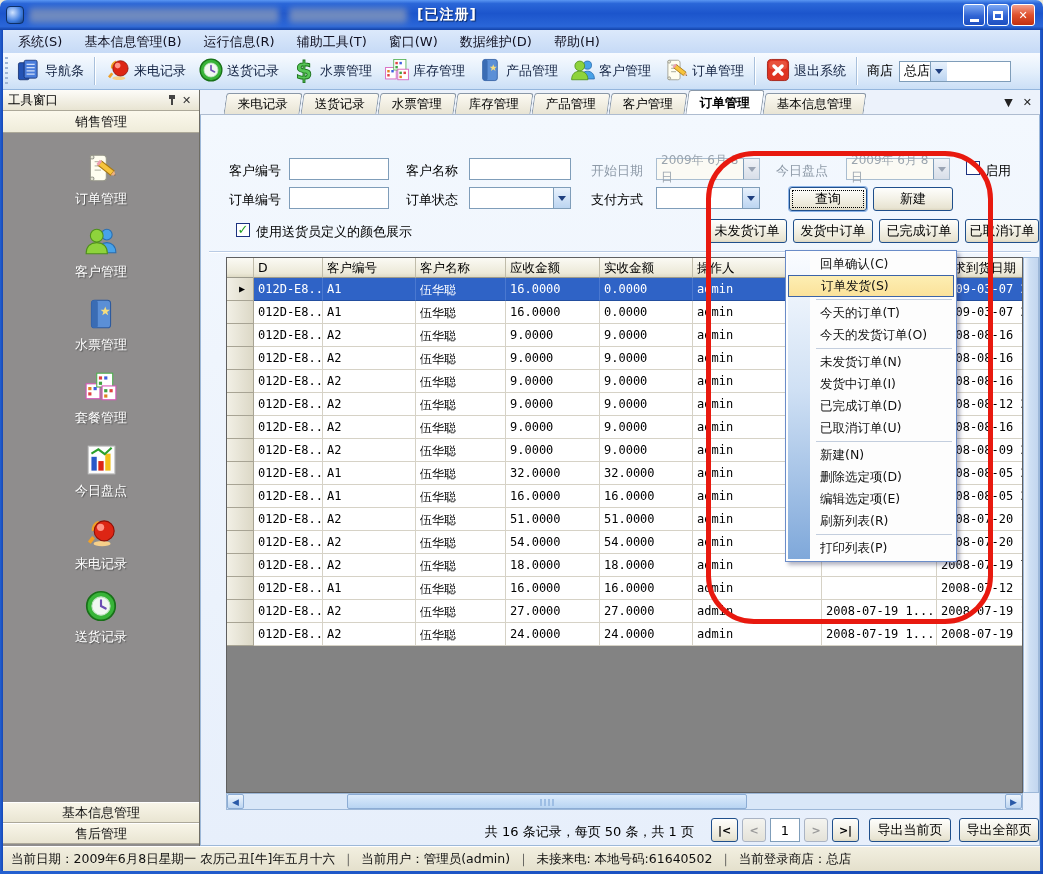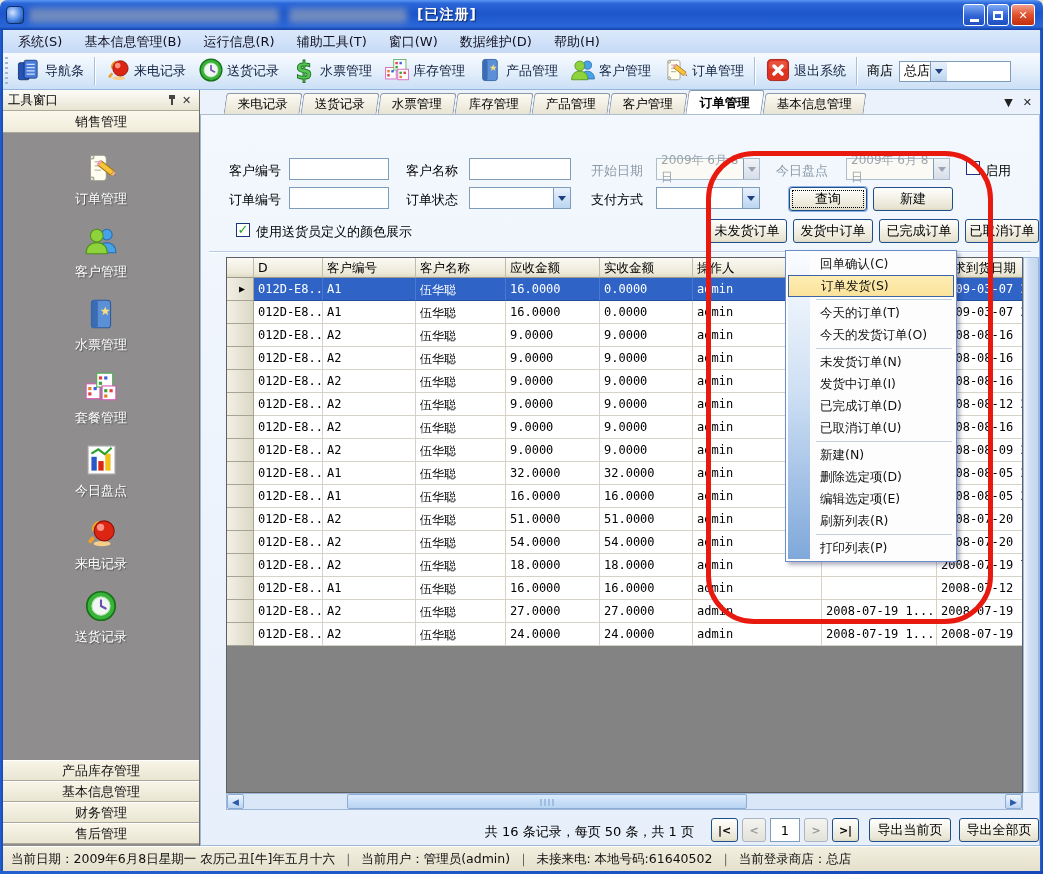--- a/index.html
+++ b/index.html
@@ -376,23 +376,21 @@
         <div class="side-item">
           <span class="icon"><svg viewBox="0 0 32 32">
               <circle cx="16" cy="16" r="13.4" fill="#38b438" stroke="#187018" stroke-width="1.6"></circle>
               <circle cx="16" cy="16" r="8.6" fill="#f1f8f1" stroke="#bfe2bf"></circle>
               <path d="M16 10.6 V16 L20.4 18.4" stroke="#6c4fb4" stroke-width="2" fill="none" stroke-linecap="round"></path>
             </svg></span>
           <span>送货记录</span>
         </div>
       </div>
     <div id="sidebar-groups">
-        <div class="side-group">产品库存管理</div>
         <div class="side-group">基本信息管理</div>
-        <div class="side-group">财务管理</div>
         <div class="side-group">售后管理</div>
       </div>
   </div>
 
   <div id="content">
     <div id="tabbar">
         <div class="tab"><span>来电记录</span></div>
         <div class="tab"><span>送货记录</span></div>
         <div class="tab"><span>水票管理</span></div>
         <div class="tab"><span>库存管理</span></div>

